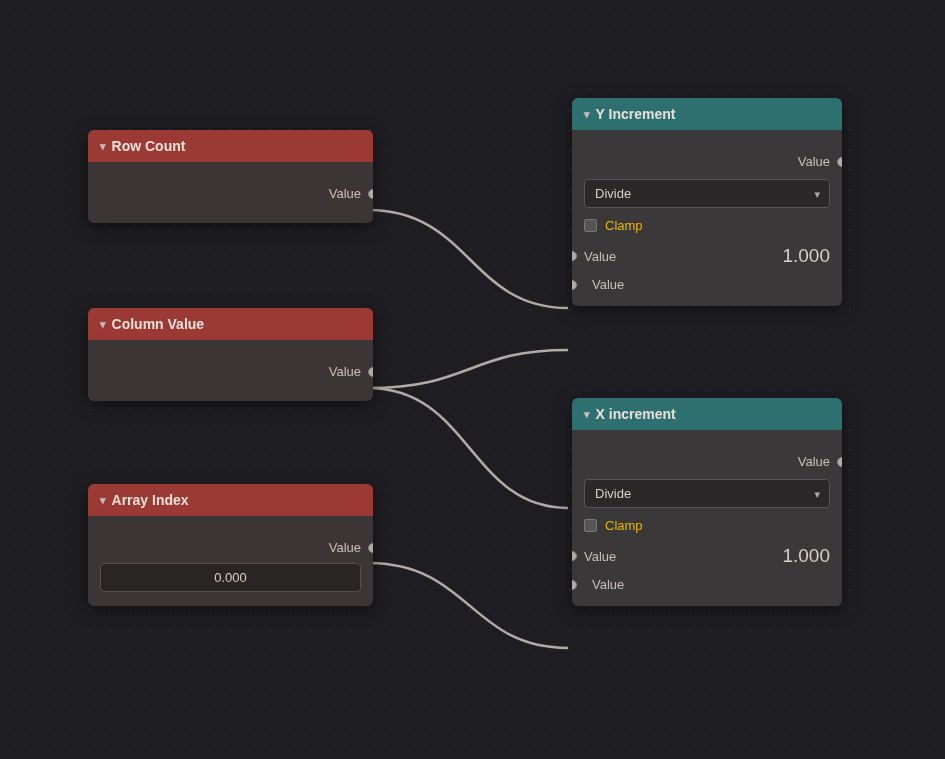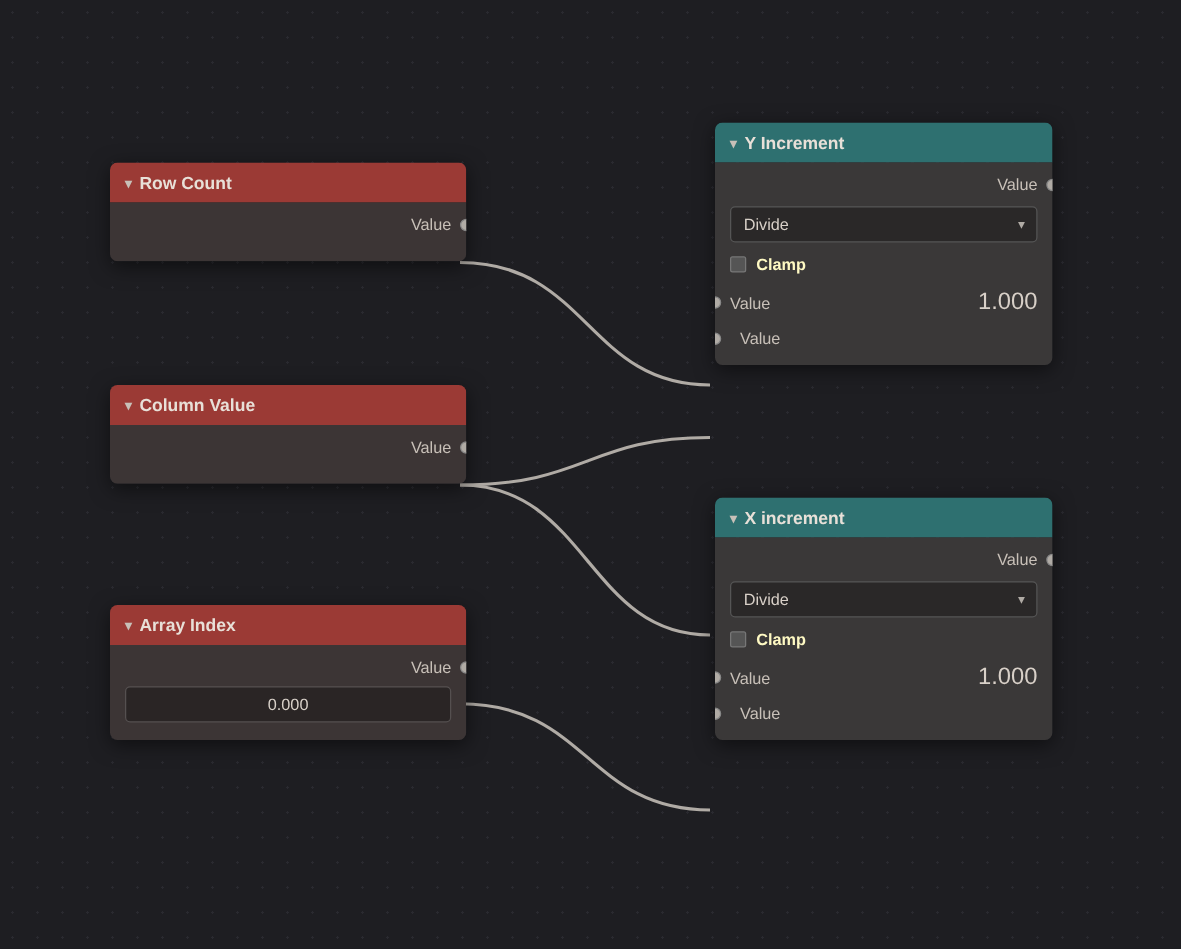--- a/index.html
+++ b/index.html
@@ -38,21 +38,21 @@
     .node-header-red {
       background-color: #9b3a35;
     }
 
     .node-header-teal {
       background-color: #2e7070;
     }
 
     .node-body {
       background-color: #3c3535;
-      padding: 10px 12px 14px;
+      padding: 24px 12px 14px;
     }
 
     .node-body-teal {
       background-color: #3a3838;
     }
 
     .value-row {
       display: flex;
       justify-content: flex-end;
       align-items: center;
@@ -143,23 +143,22 @@
 
     .checkbox {
       width: 13px;
       height: 13px;
       background-color: #555;
       border: 1px solid #777;
       border-radius: 2px;
     }
 
     .clamp-label {
-      color: #fef9c3;
-      font-size: 13px;
-      font-weight: bold;
+      color: #eab308;
+      font-size: 13px;
     }
 
     .value-inline-row {
       display: flex;
       justify-content: space-between;
       align-items: center;
       padding: 2px 0;
       position: relative;
     }
 

